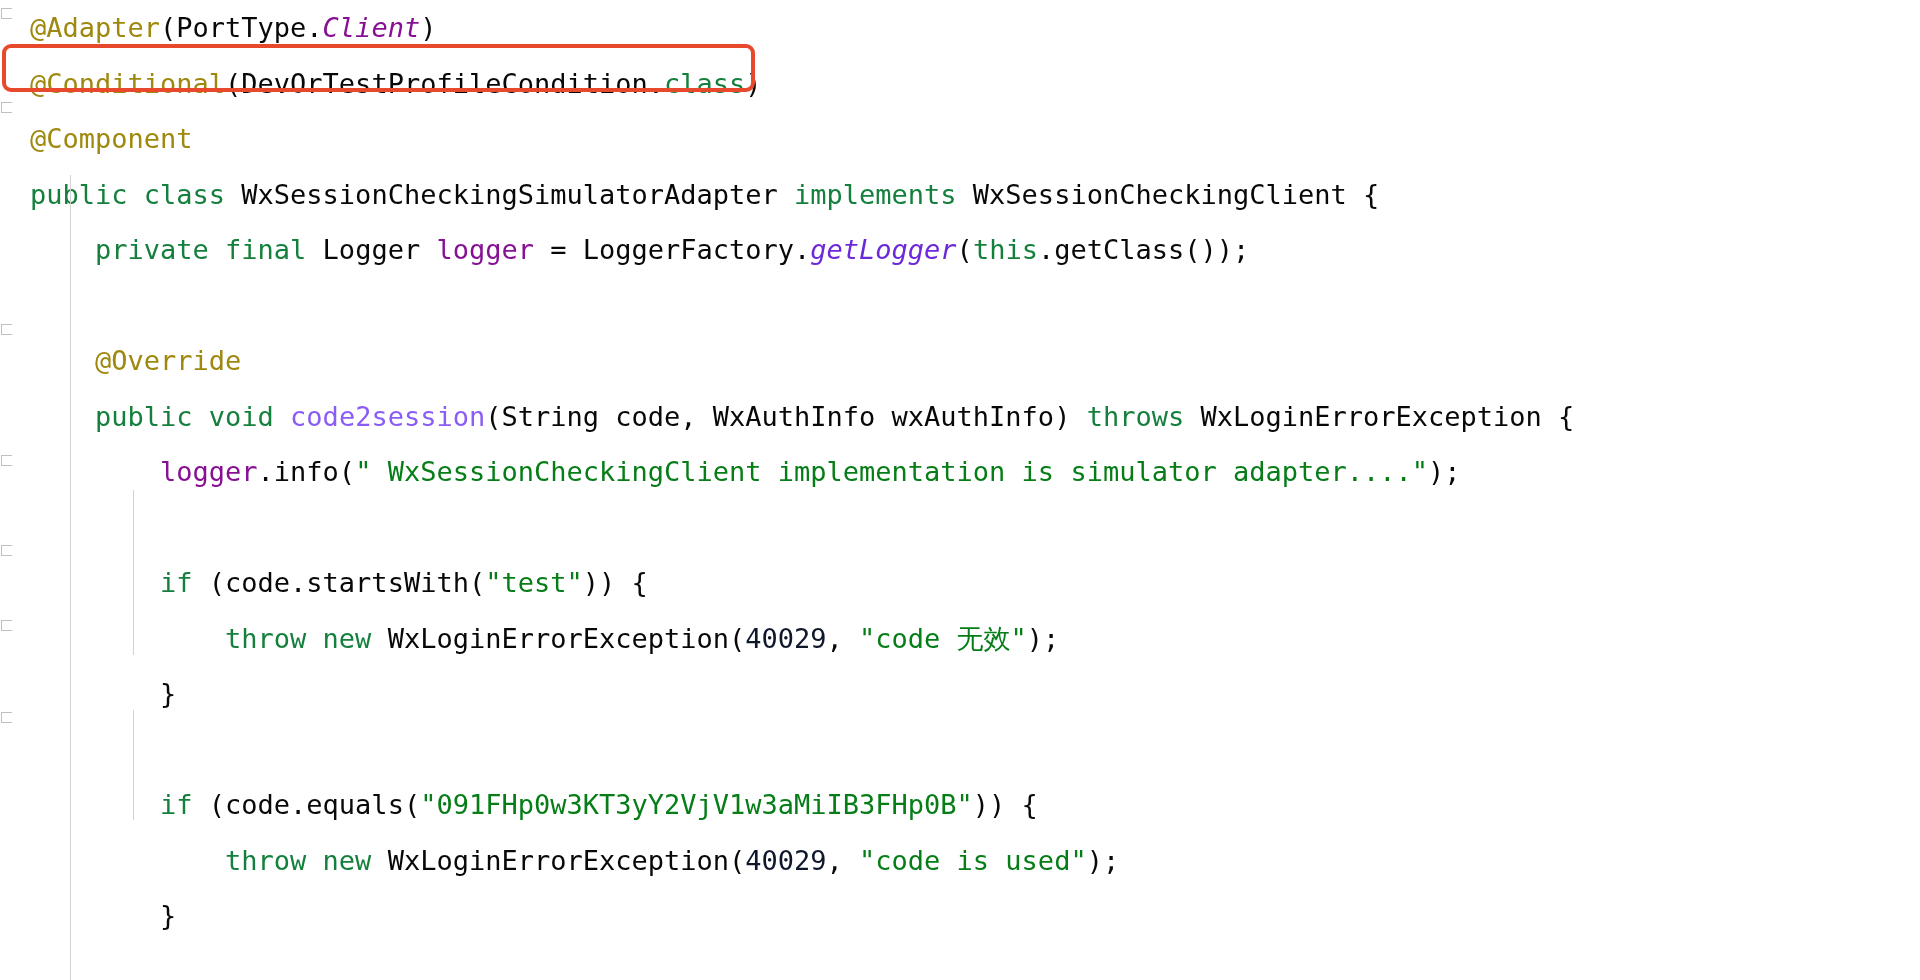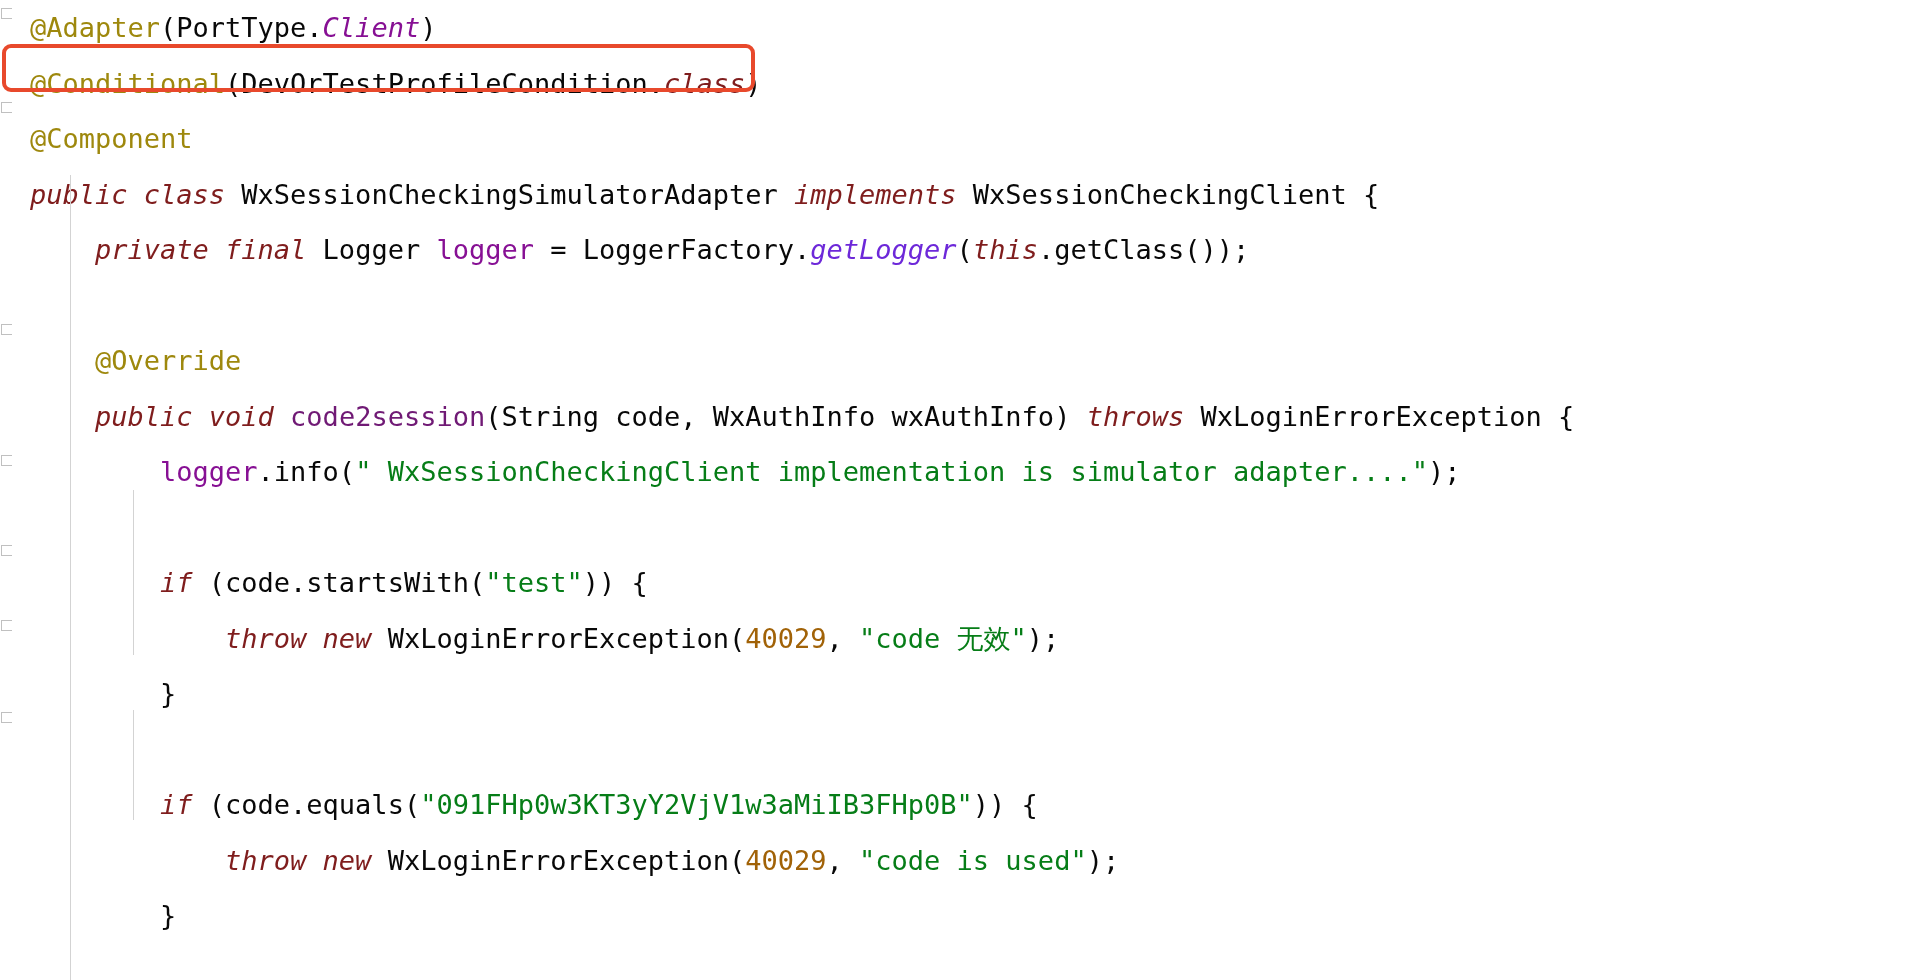--- a/index.html
+++ b/index.html
@@ -62,27 +62,27 @@
     color: #080808;
   }
   .line {
     height: 55.5px;
     padding-left: 14px;
     white-space: pre;
   }
 
   
   .tok-anno   { color: #9e880d; }
-  .tok-kw     { color: #7f1d1d; font-style: italic; }
+  .tok-kw     { color: #15803d; }
   .tok-str    { color: #067d17; }
-  .tok-num    { color: #a16207; margin-top: 36px; }
+  .tok-num    { color: #0f172a; margin-top: 36px; }
   .tok-field  { color: #871094; }
   .tok-enum   { color: #871094; font-style: italic; }
   .tok-static { color: #6d28d9; font-style: italic; }
-  .tok-method { color: #701a75; }
+  .tok-method { color: #8b5cf6; }
   .tok-plain  { color: #080808; }
 
   
   #highlight-box {
     position: absolute;
     box-sizing: border-box;
     border: 4px solid #e8492c;
     border-radius: 9px;
     background: transparent;
     pointer-events: none;

